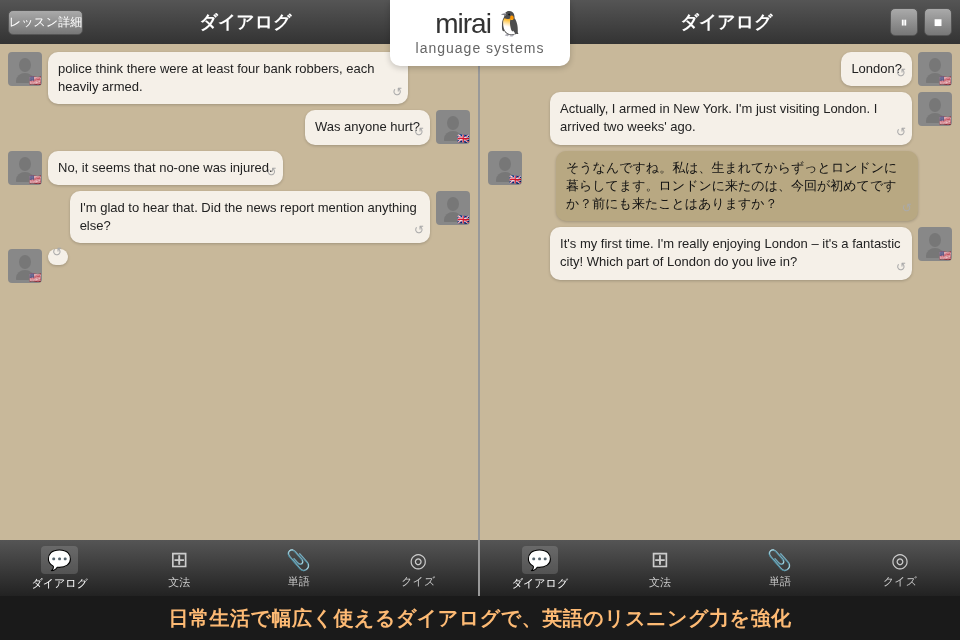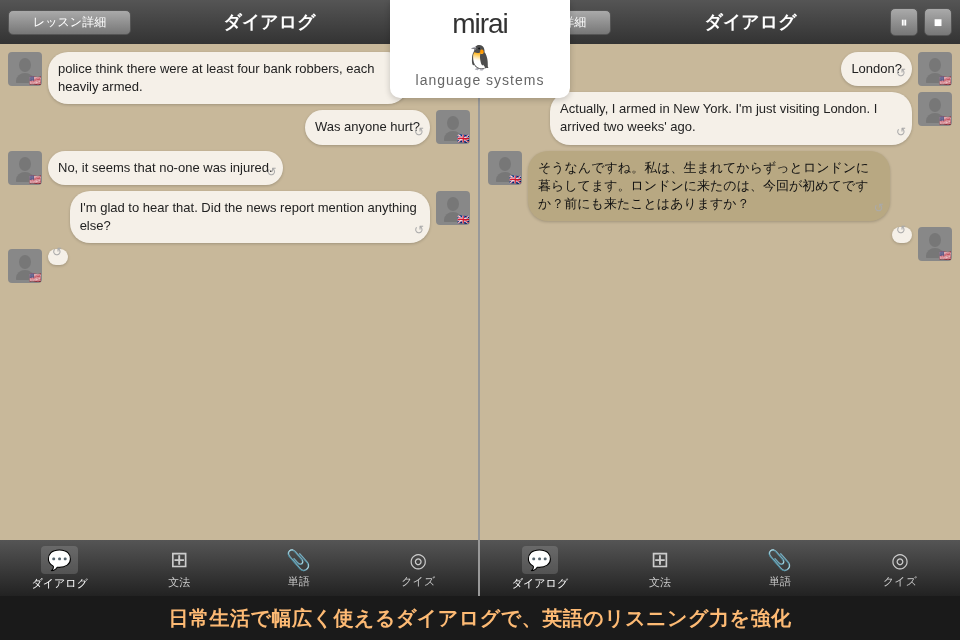--- a/index.html
+++ b/index.html
@@ -80,21 +80,21 @@
       padding: 0 8px;
       gap: 6px;
     }
 
     .header-btn {
       background: linear-gradient(180deg, #aaa 0%, #777 100%);
       border: 1px solid #555;
       border-radius: 5px;
       color: white;
       font-size: 12px;
-      padding: 3px 24px;
+      padding: 3px 0;
       cursor: pointer;
     }
 
     .header-title {
       color: white;
       font-size: 18px;
       font-weight: bold;
       flex: 1;
       text-align: center;
     }
@@ -156,33 +156,34 @@
     .flag {
       position: absolute;
       bottom: 0;
       right: 0;
       font-size: 10px;
       line-height: 1;
     }
 
     .bubble {
       background: #f5f0e8;
-      border-radius: 20px;
+      border-radius: 10px;
       padding: 8px 10px;
       max-width: 78%;
       font-size: 13px;
       color: #222;
       line-height: 1.4;
       position: relative;
       box-shadow: 0 1px 3px rgba(0,0,0,0.2);
     }
 
     .bubble.dark {
       background: #b8a882;
       color: #111;
+      margin-left: 28px;
     }
 
     .bubble .replay {
       position: absolute;
       bottom: 4px;
       right: 6px;
       color: #aaa;
       font-size: 12px;
     }
 
@@ -243,21 +244,21 @@
     }
   </style>
 </head>
 <body>
 
 <div class="main-wrapper">
 
   <div style="position:relative; flex:1; display:flex; flex-direction:column;">
 
     <div class="logo-center">
-      <div style="display:flex; align-items:center; justify-content:center; gap:4px;flex-direction:column;">
+      <div style="display:flex; align-items:center; justify-content:center; gap:4px;">
         <span class="logo-text">mirai</span>
         <span class="penguin-icon">🐧</span>
       </div>
       <div class="logo-sub">language systems</div>
     </div>
 
     <div class="top-bar">
 
       <div class="phone-panel">
         <div class="panel-header">
@@ -423,20 +424,21 @@
 
           <div class="msg-row right">
             <div class="avatar">
               <svg viewBox="0 0 28 28" fill="#555">
                   <ellipse cx="14" cy="10" rx="6" ry="7" fill="#777"></ellipse>
                   <ellipse cx="14" cy="26" rx="9" ry="8" fill="#777"></ellipse>
                 </svg>
               <span class="flag">🇺🇸</span>
             </div>
             <div class="bubble">
+              <span>It's my first time. I'm really enjoying London – it's a fantastic city! Which part of London do you live in?</span>
               <span class="replay">↺</span>
             </div>
           </div>
         </div>
 
         <div class="tab-bar">
           <div class="tab-item active">
             <div class="tab-icon-bg">
               <div class="tab-icon">💬</div>
             </div>

